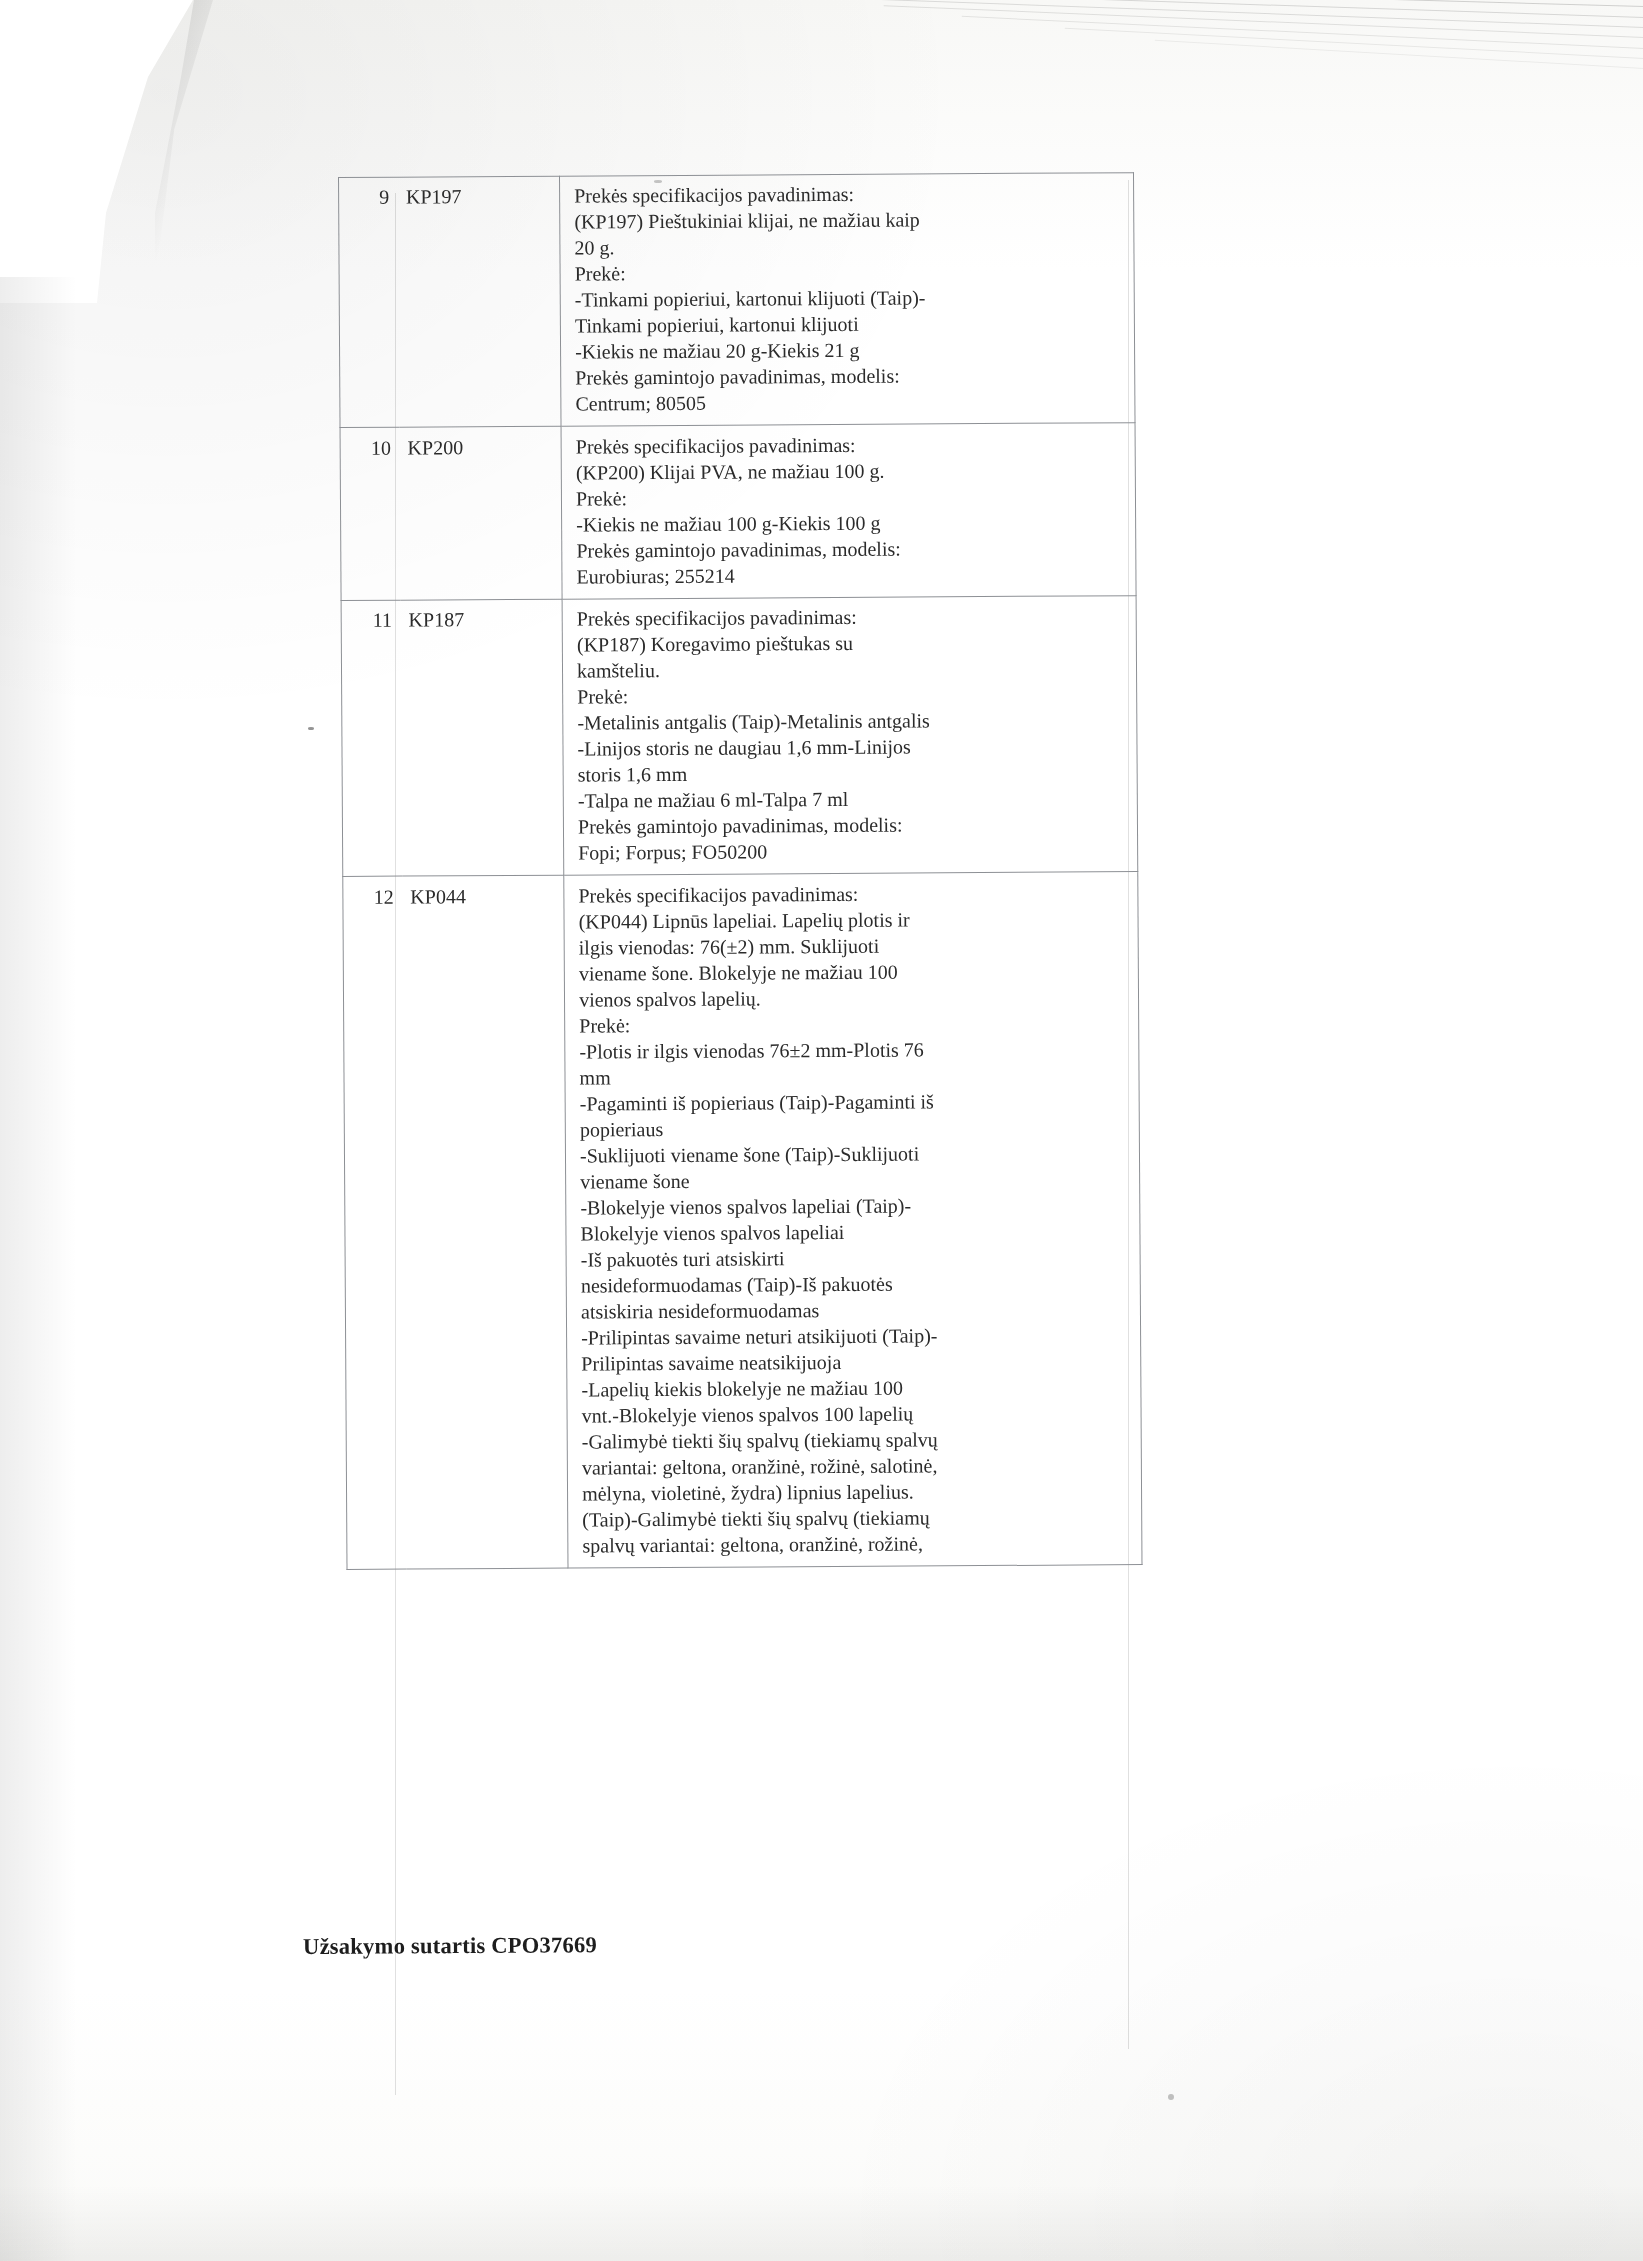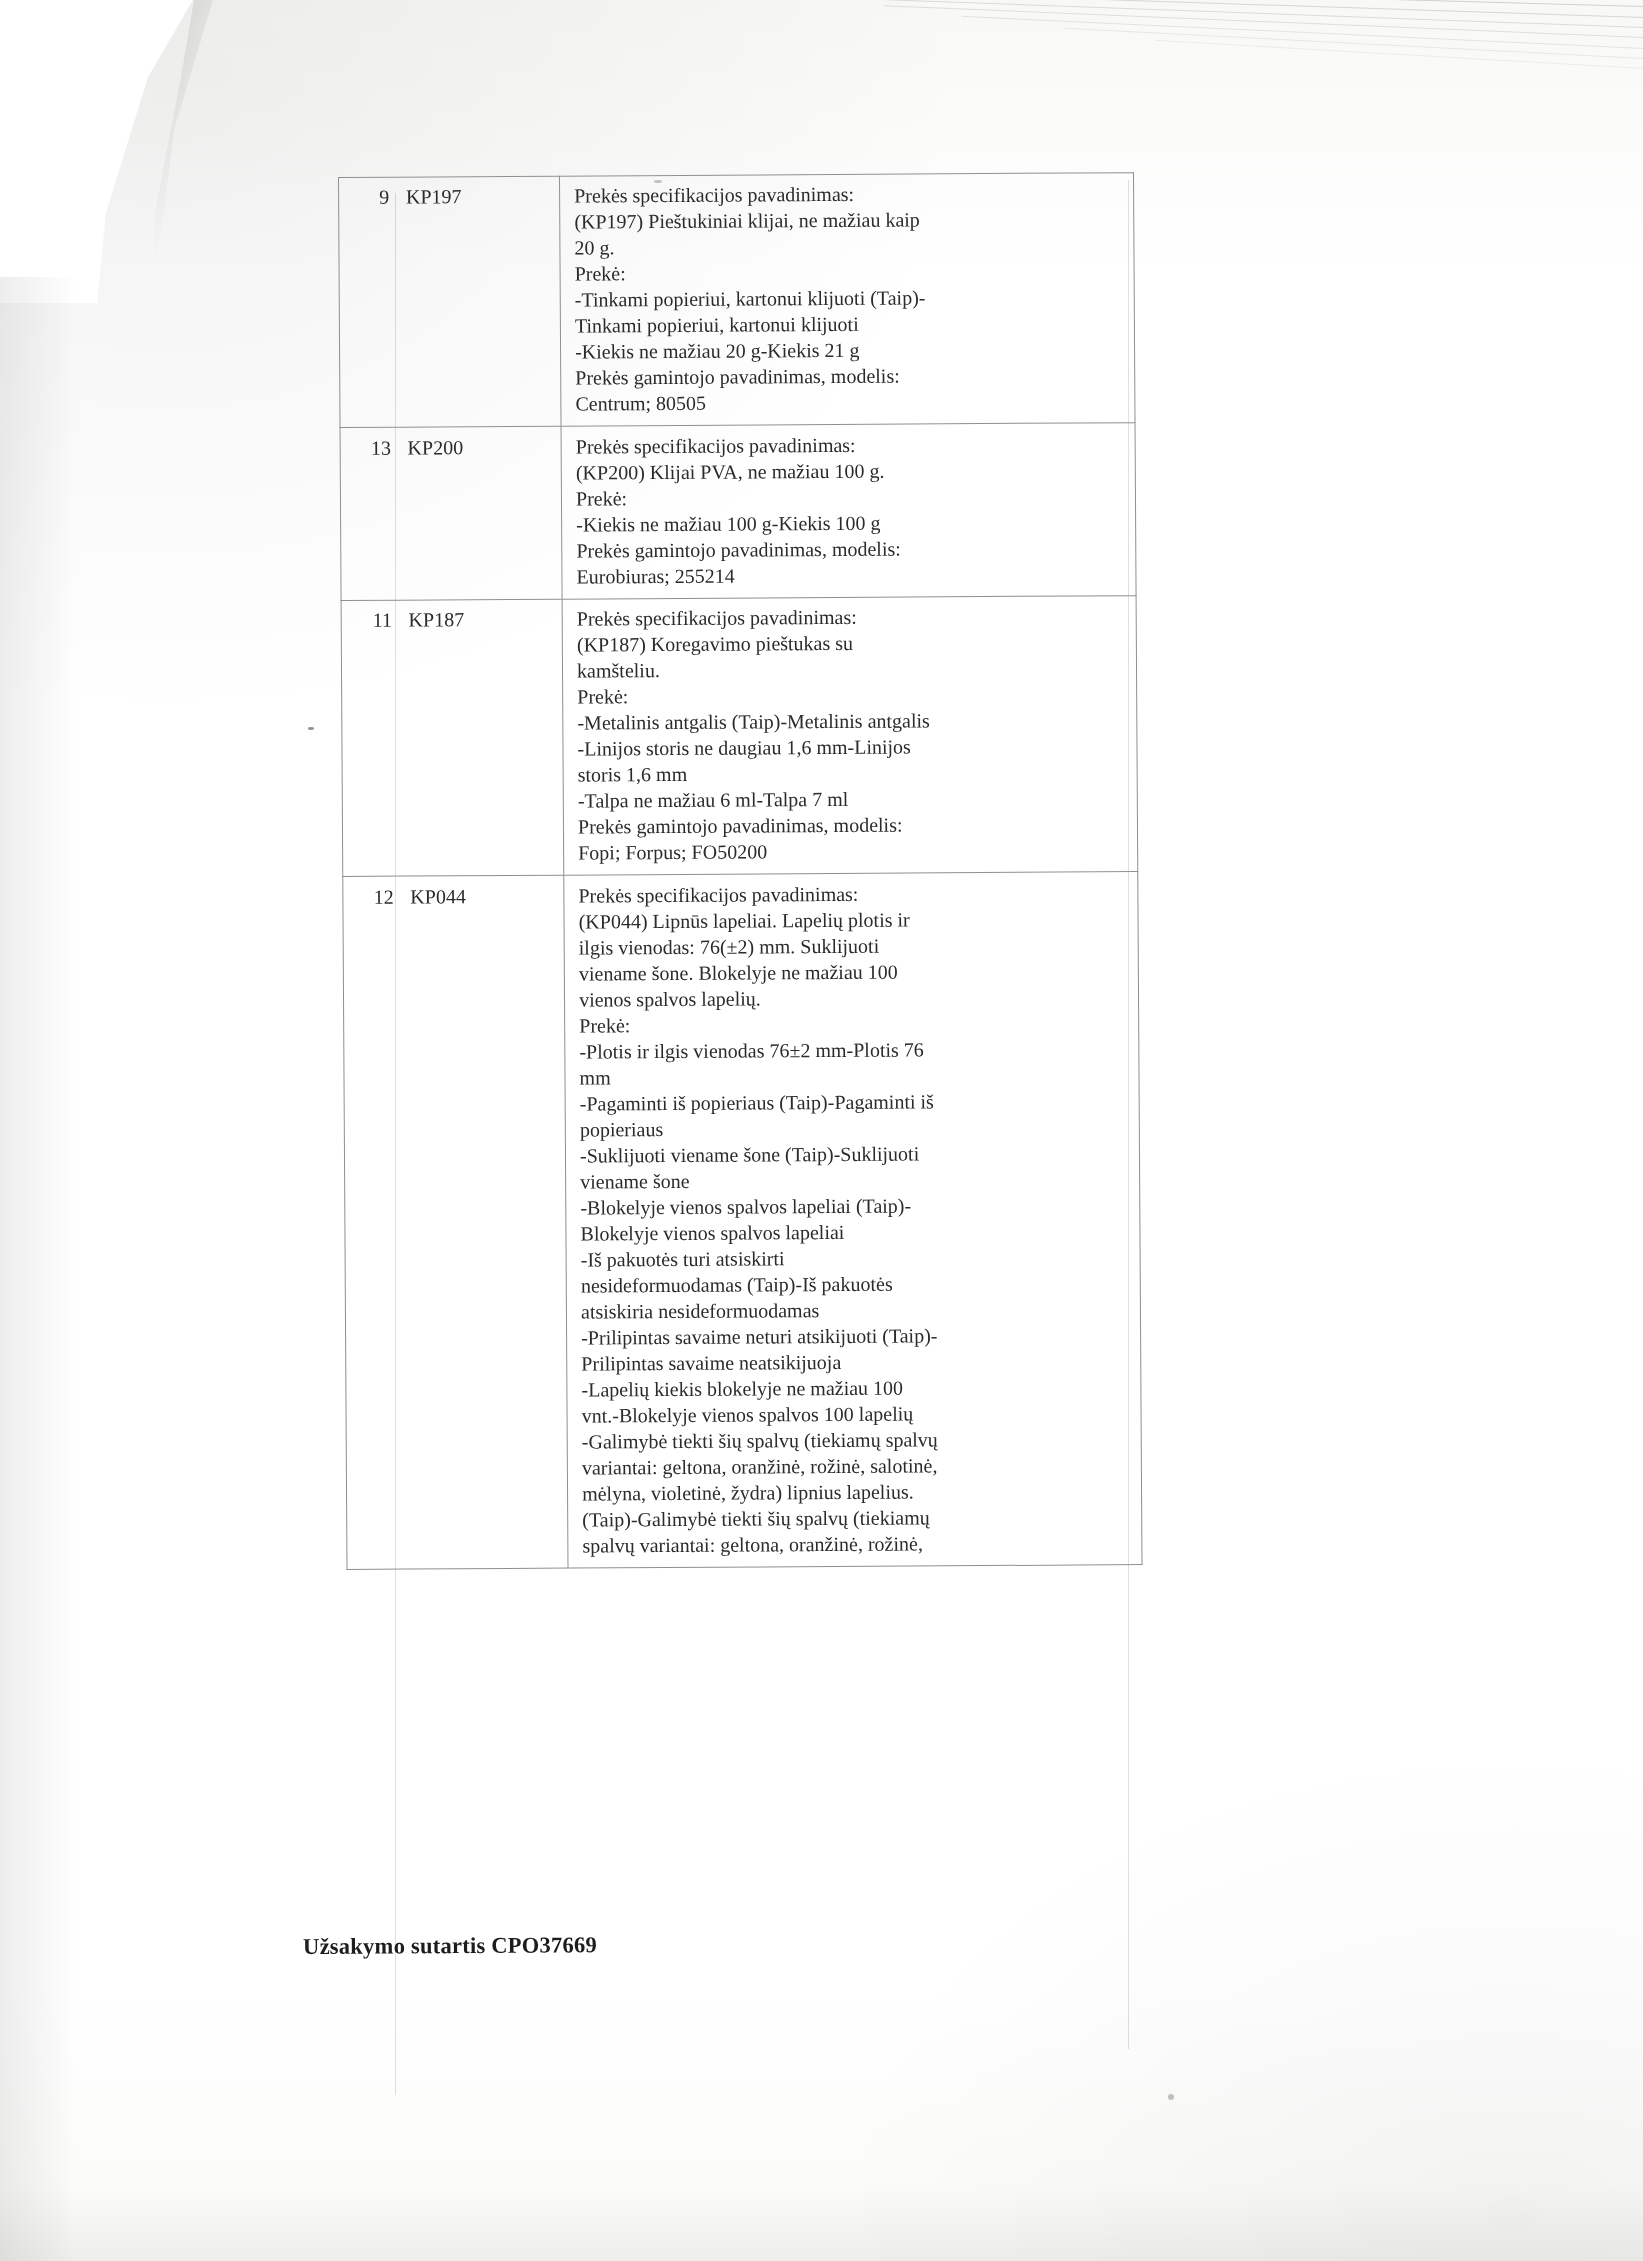--- a/index.html
+++ b/index.html
@@ -191,21 +191,21 @@
 Prekė:
 -Tinkami popieriui, kartonui klijuoti (Taip)-
 Tinkami popieriui, kartonui klijuoti
 -Kiekis ne mažiau 20 g-Kiekis 21 g
 Prekės gamintojo pavadinimas, modelis:
 Centrum; 80505</div>
         </td>
       </tr>
 
       <tr>
-        <td class="col-no">13</td>
+        <td class="col-no">10</td>
         <td class="col-code">KP200</td>
         <td class="col-desc">
           <div class="desc-line">Prekės specifikacijos pavadinimas:
 (KP200) Klijai PVA, ne mažiau 100 g.
 Prekė:
 -Kiekis ne mažiau 100 g-Kiekis 100 g
 Prekės gamintojo pavadinimas, modelis:
 Eurobiuras; 255214</div>
         </td>
       </tr>

